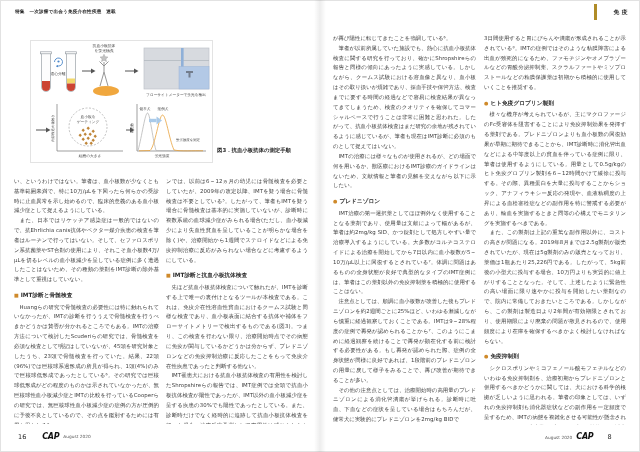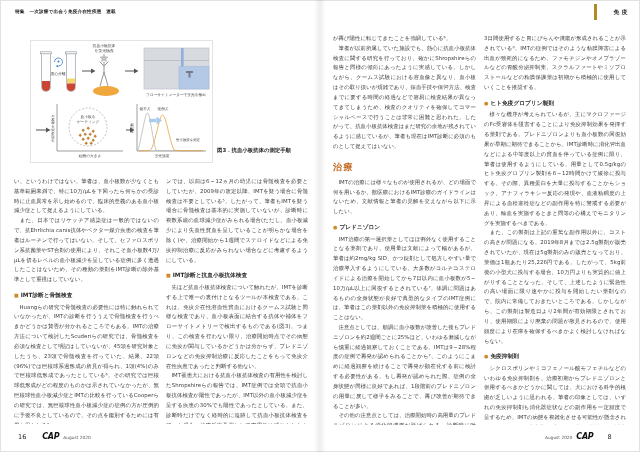--- a/index.html
+++ b/index.html
@@ -40,21 +40,21 @@
   }
   .subhead .bullet { color:#cf8a2b; margin-right:2px; font-size:5px; }
   .section-head {
     margin:10px 0 5px 0; font-size:9px; font-weight:bold; color:#c2661c;
     letter-spacing:1.5px; line-height:1.2;
   }
   .corner-tag { position:absolute; left:594px; top:4px; display:flex; align-items:center; }
   .corner-tag .bar { width:2.5px; height:16px; background:#b08c28; margin-right:17px; }
   .corner-tag .tag-text { font-size:5.8px; font-weight:bold; color:#333; letter-spacing:2.5px; }
   .footer { position:absolute; display:flex; align-items:baseline; }
-  .footer-left  { left:18px;  top:432px; }
+  .footer-left  { left:18px;  top:432px;align-items:center; }
   .footer-right { left:545px; top:432px; }
   .page-num { font-size:6.5px; color:#222; }
   .mag-logo { font-size:8px; font-weight:800; font-style:italic; color:#111; letter-spacing:-0.3px; }
   .issue { font-size:4.3px; color:#555; }
   .footer-left .page-num { margin-right:16px; }
   .footer-left .mag-logo { margin-right:4px; }
   .footer-right .issue { margin-right:4px; }
   .footer-right .mag-logo { margin-right:14px; }
   svg text { font-family:"DejaVu Sans", sans-serif; fill:#444; }
 </style>
@@ -189,21 +189,20 @@
   <div class="col col-p16-2">
     <p>ンでは、以前は6～12ヵ月の幼児には骨髄検査を必要としていたが、2009年の改定以降、IMTを疑う場合に骨髄検査は不要としている⁵。したがって、筆者もIMTを疑う場合に骨髄検査は基本的に実施していないが、診断時に複数系統の血球減少症がみられる場合(ただし、血小板減少により失血性貧血を呈していることが明らかな場合を除く)や、治療開始から1週間でステロイドなどによる免疫抑制治療に反応がみられない場合などに考慮するようにしている。</p>
     <div class="subhead"><span class="bullet">■</span><span>IMT診断と抗血小板抗体検査</span></div>
     <p>　先ほど抗血小板抗体検査について触れたが、IMTを診断する上で唯一の裏付けとなるツールが本検査である。これは、免疫介在性溶血性貧血におけるクームス試験と同様な検査であり、血小板表面に結合する抗体や補体をフローサイトメトリーで検出するものである(図3)。つまり、この検査を行わない限り、治療開始時点でその病態に免疫が関与しているかどうかは分からず、プレドニゾロンなどの免疫抑制治療に反応したことをもって免疫介在性疾患であったと判断する他ない。</p>
     <p>　IMT罹患犬における抗血小板抗体検査の有用性を検討したShropshireらの報告では、IMT症例では全頭で抗血小板抗体検査が陽性であったが、IMT以外の血小板減少症を呈する疾患の30%でも陽性であったとしている。また、診断時だけでなく経時的に追跡して抗血小板抗体検査を行った場合、治療反応予測として有用性は感じられなかったが、IMT再発時に抗血小板抗体検査</p>
   </div>
 
   <div class="col col-p17-1">
     <p>が再び陽性に転じてきたことを強調している⁶。</p>
     <p>　筆者が以前所属していた施設でも、熱心に抗血小板抗体検査に関する研究を行っており、確かにShropshireらの報告と同様の傾向にあったように実感している。しかしながら、クームス試験における溶血像と異なり、血小板はその取り扱いが煩雑であり、採血手技や保管方法、検査までに要する時間の経過などで容易に検査結果が異なってきてしまうため、検査のクオリティを確保してコマーシャルベースで行うことは非常に困難と思われた。したがって、抗血小板抗体検査はまだ研究の余地が残されているように感じているが、筆者も現在はIMT診断に必須のものとして捉えてはいない。</p>
-    <div class="section-head">治療</div>
     <p>　IMTの治療には様々なものが使用されるが、どの場面で何を用いるか、獣医療におけるIMT診療のガイドラインはないため、文献情報と筆者の見解を交えながら以下に示したい。</p>
     <div class="subhead"><span class="bullet">●</span><span>プレドニゾロン</span></div>
     <p>　IMT治療の第一選択薬としてほぼ例外なく使用することとなる薬剤であり、使用量は文献によって幅があるが、筆者は約2mg/kg SID、かつ錠剤として処方しやすい量で治療導入するようにしている。大多数がコルチコステロイドによる治療を開始してから7日以内に血小板数が5～10万/μL以上に回復するとされている⁷。体調に問題はあるものの全身状態が良好で典型的なタイプのIMT症例には、筆者はこの薬剤以外の免疫抑制薬を積極的に使用することはない。</p>
     <p>　注意点としては、順調に血小板数が改善した後もプレドニゾロンを約2週間ごとに25%ほど、いわゆる漸減しながら慎重に経過観察しておくことである。IMTは9～28%程度の症例で再発が認められることから⁷、このようにこまめに経過観察を続けることで再発が顕在化する前に検討する必要性がある。もし再発が認められた際、症例の全身状態が同様に良好であれば、1段階前のプレドニゾロンの用量に戻して様子をみることで、再び改善が期待できることが多い。</p>
     <p>　その他の注意点としては、治療開始時の高用量のプレドニゾロンによる消化管潰瘍が挙げられる。診断時に吐血、下血などの症状を呈している場合はもちろんだが、健常犬に実験的にプレドニゾロンを2mg/kg BIDで</p>
   </div>
 
   <div class="col col-p17-2">
     <p>3日間使用すると胃にびらんや潰瘍が形成されることが示されている⁸。IMTの症例ではそのような粘膜障害による出血が致死的になるため、ファモチジンやオメプラゾールなどの胃酸分泌抑制薬、スクラルファートやミソプロストールなどの粘膜保護薬は初期から積極的に使用していくことを推奨する。</p>
     <div class="subhead"><span class="bullet">●</span><span>ヒト免疫グロブリン製剤</span></div>

